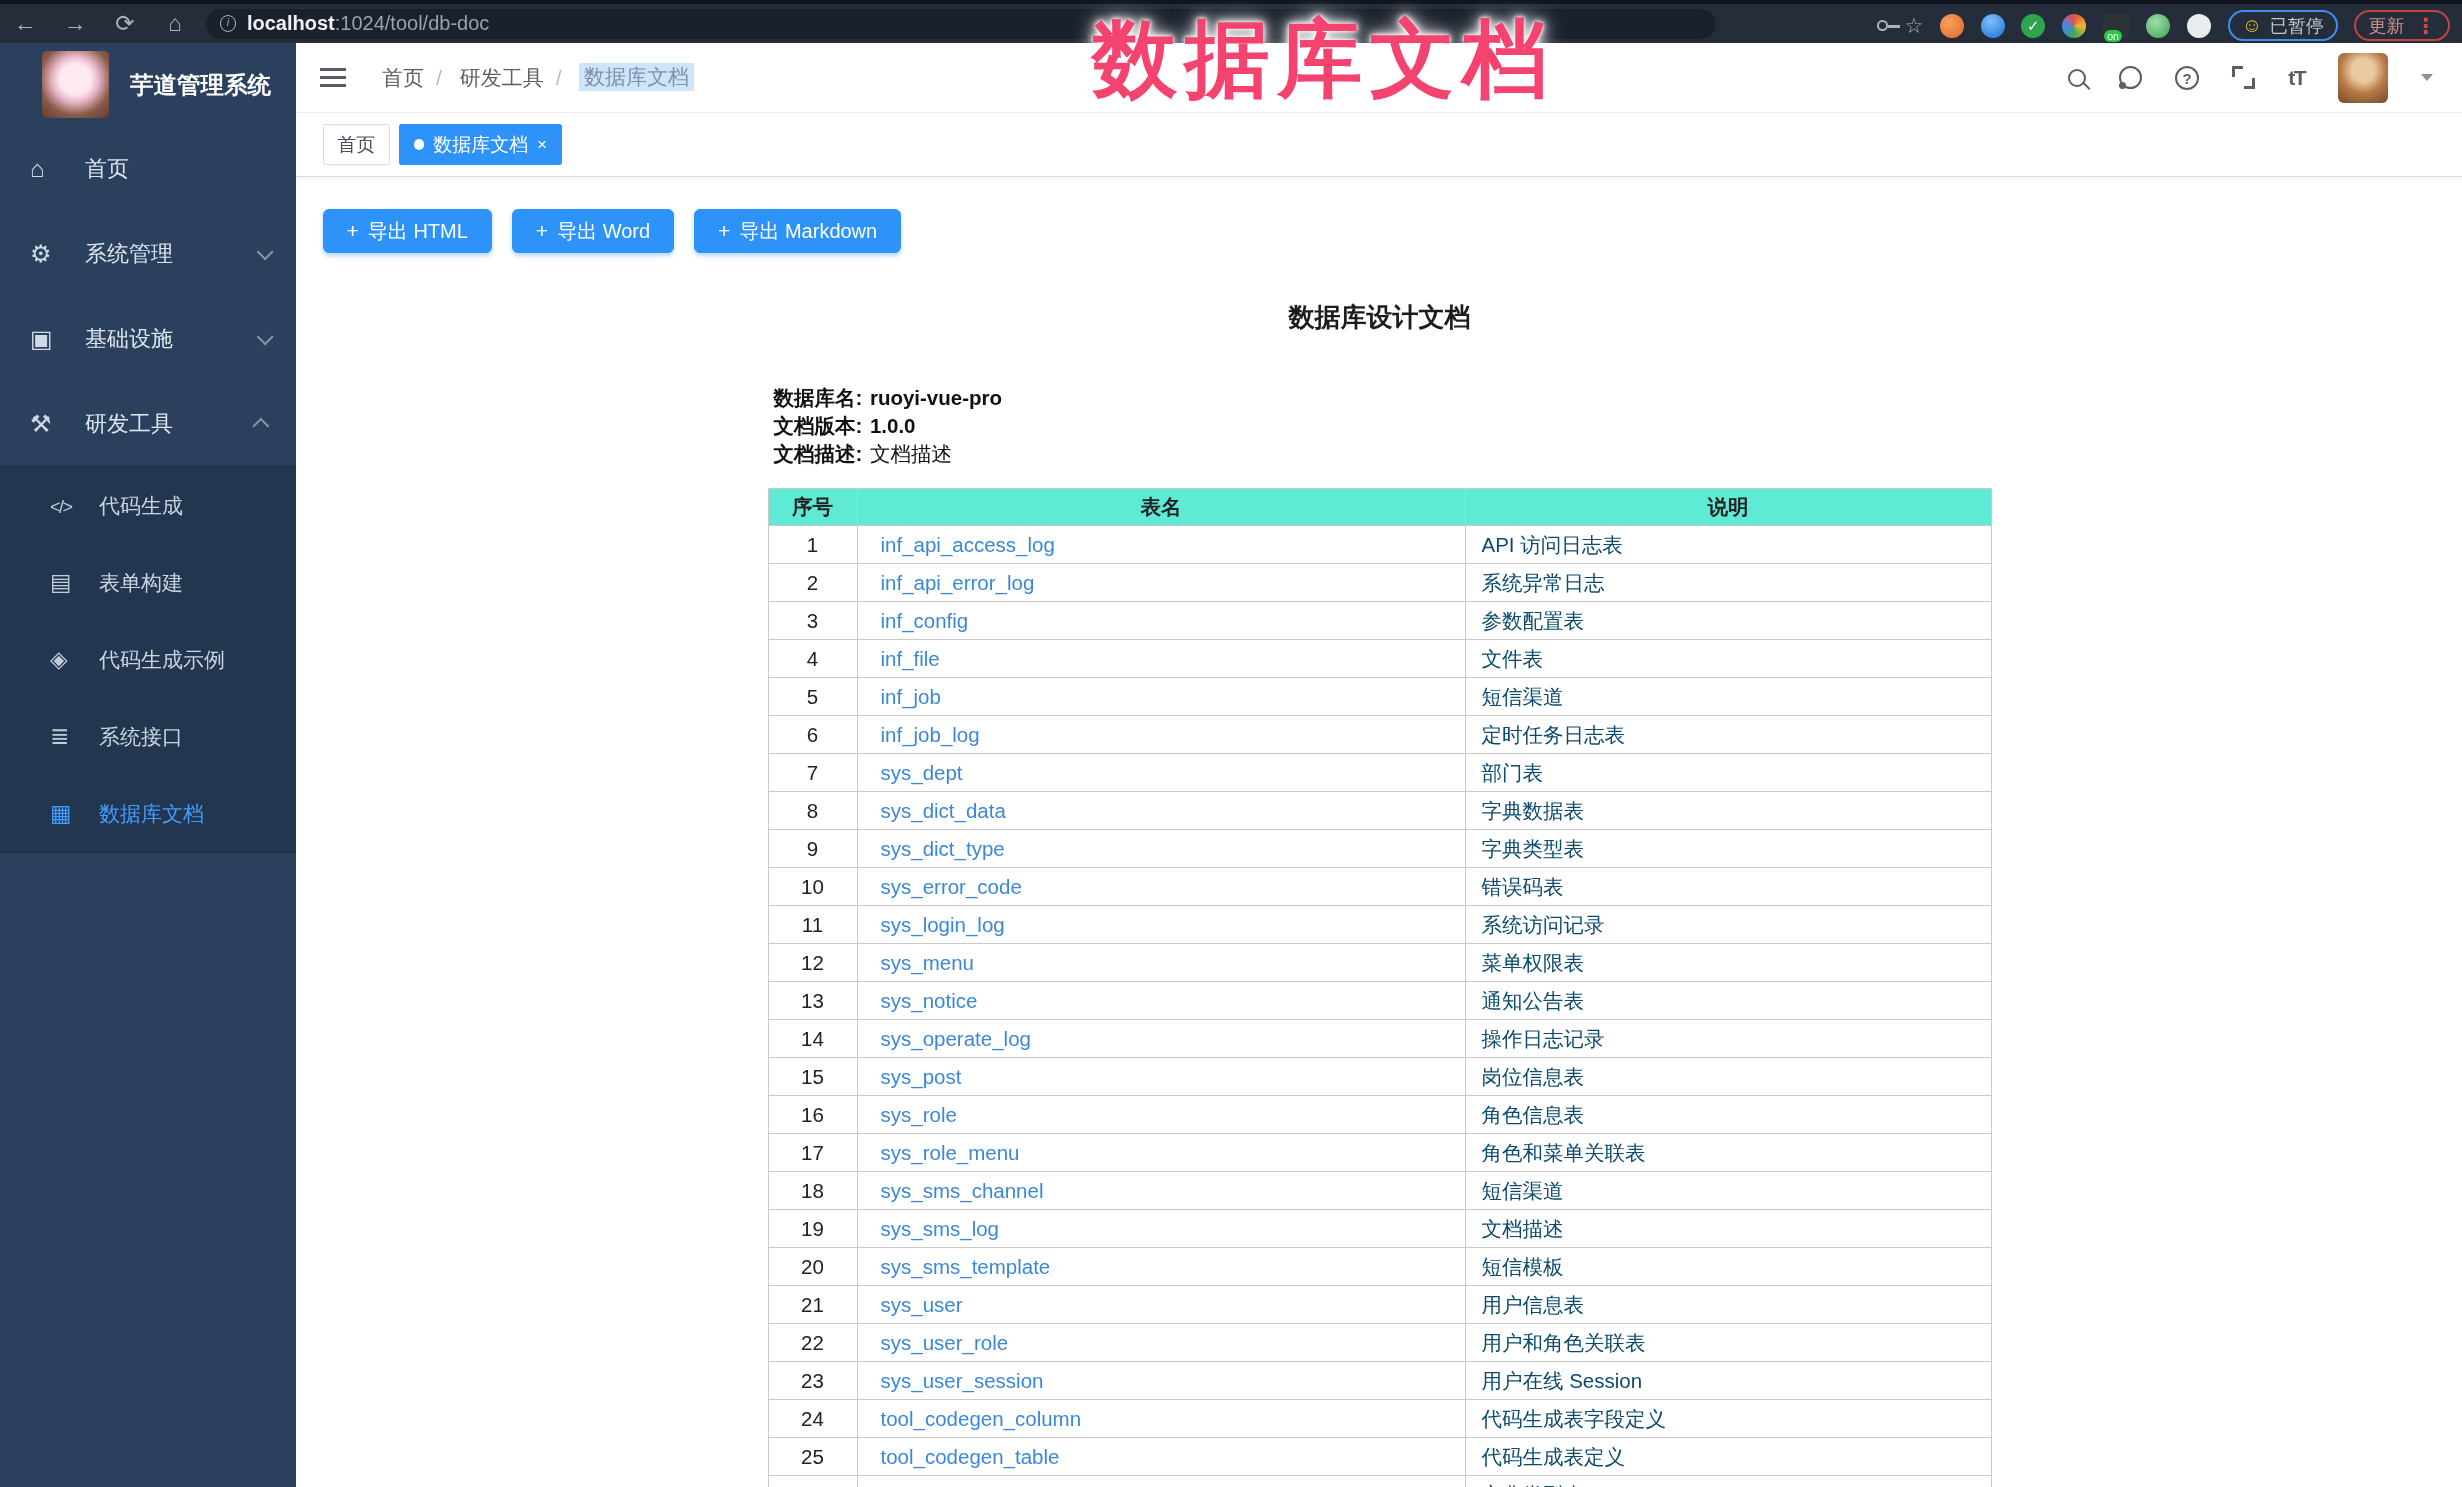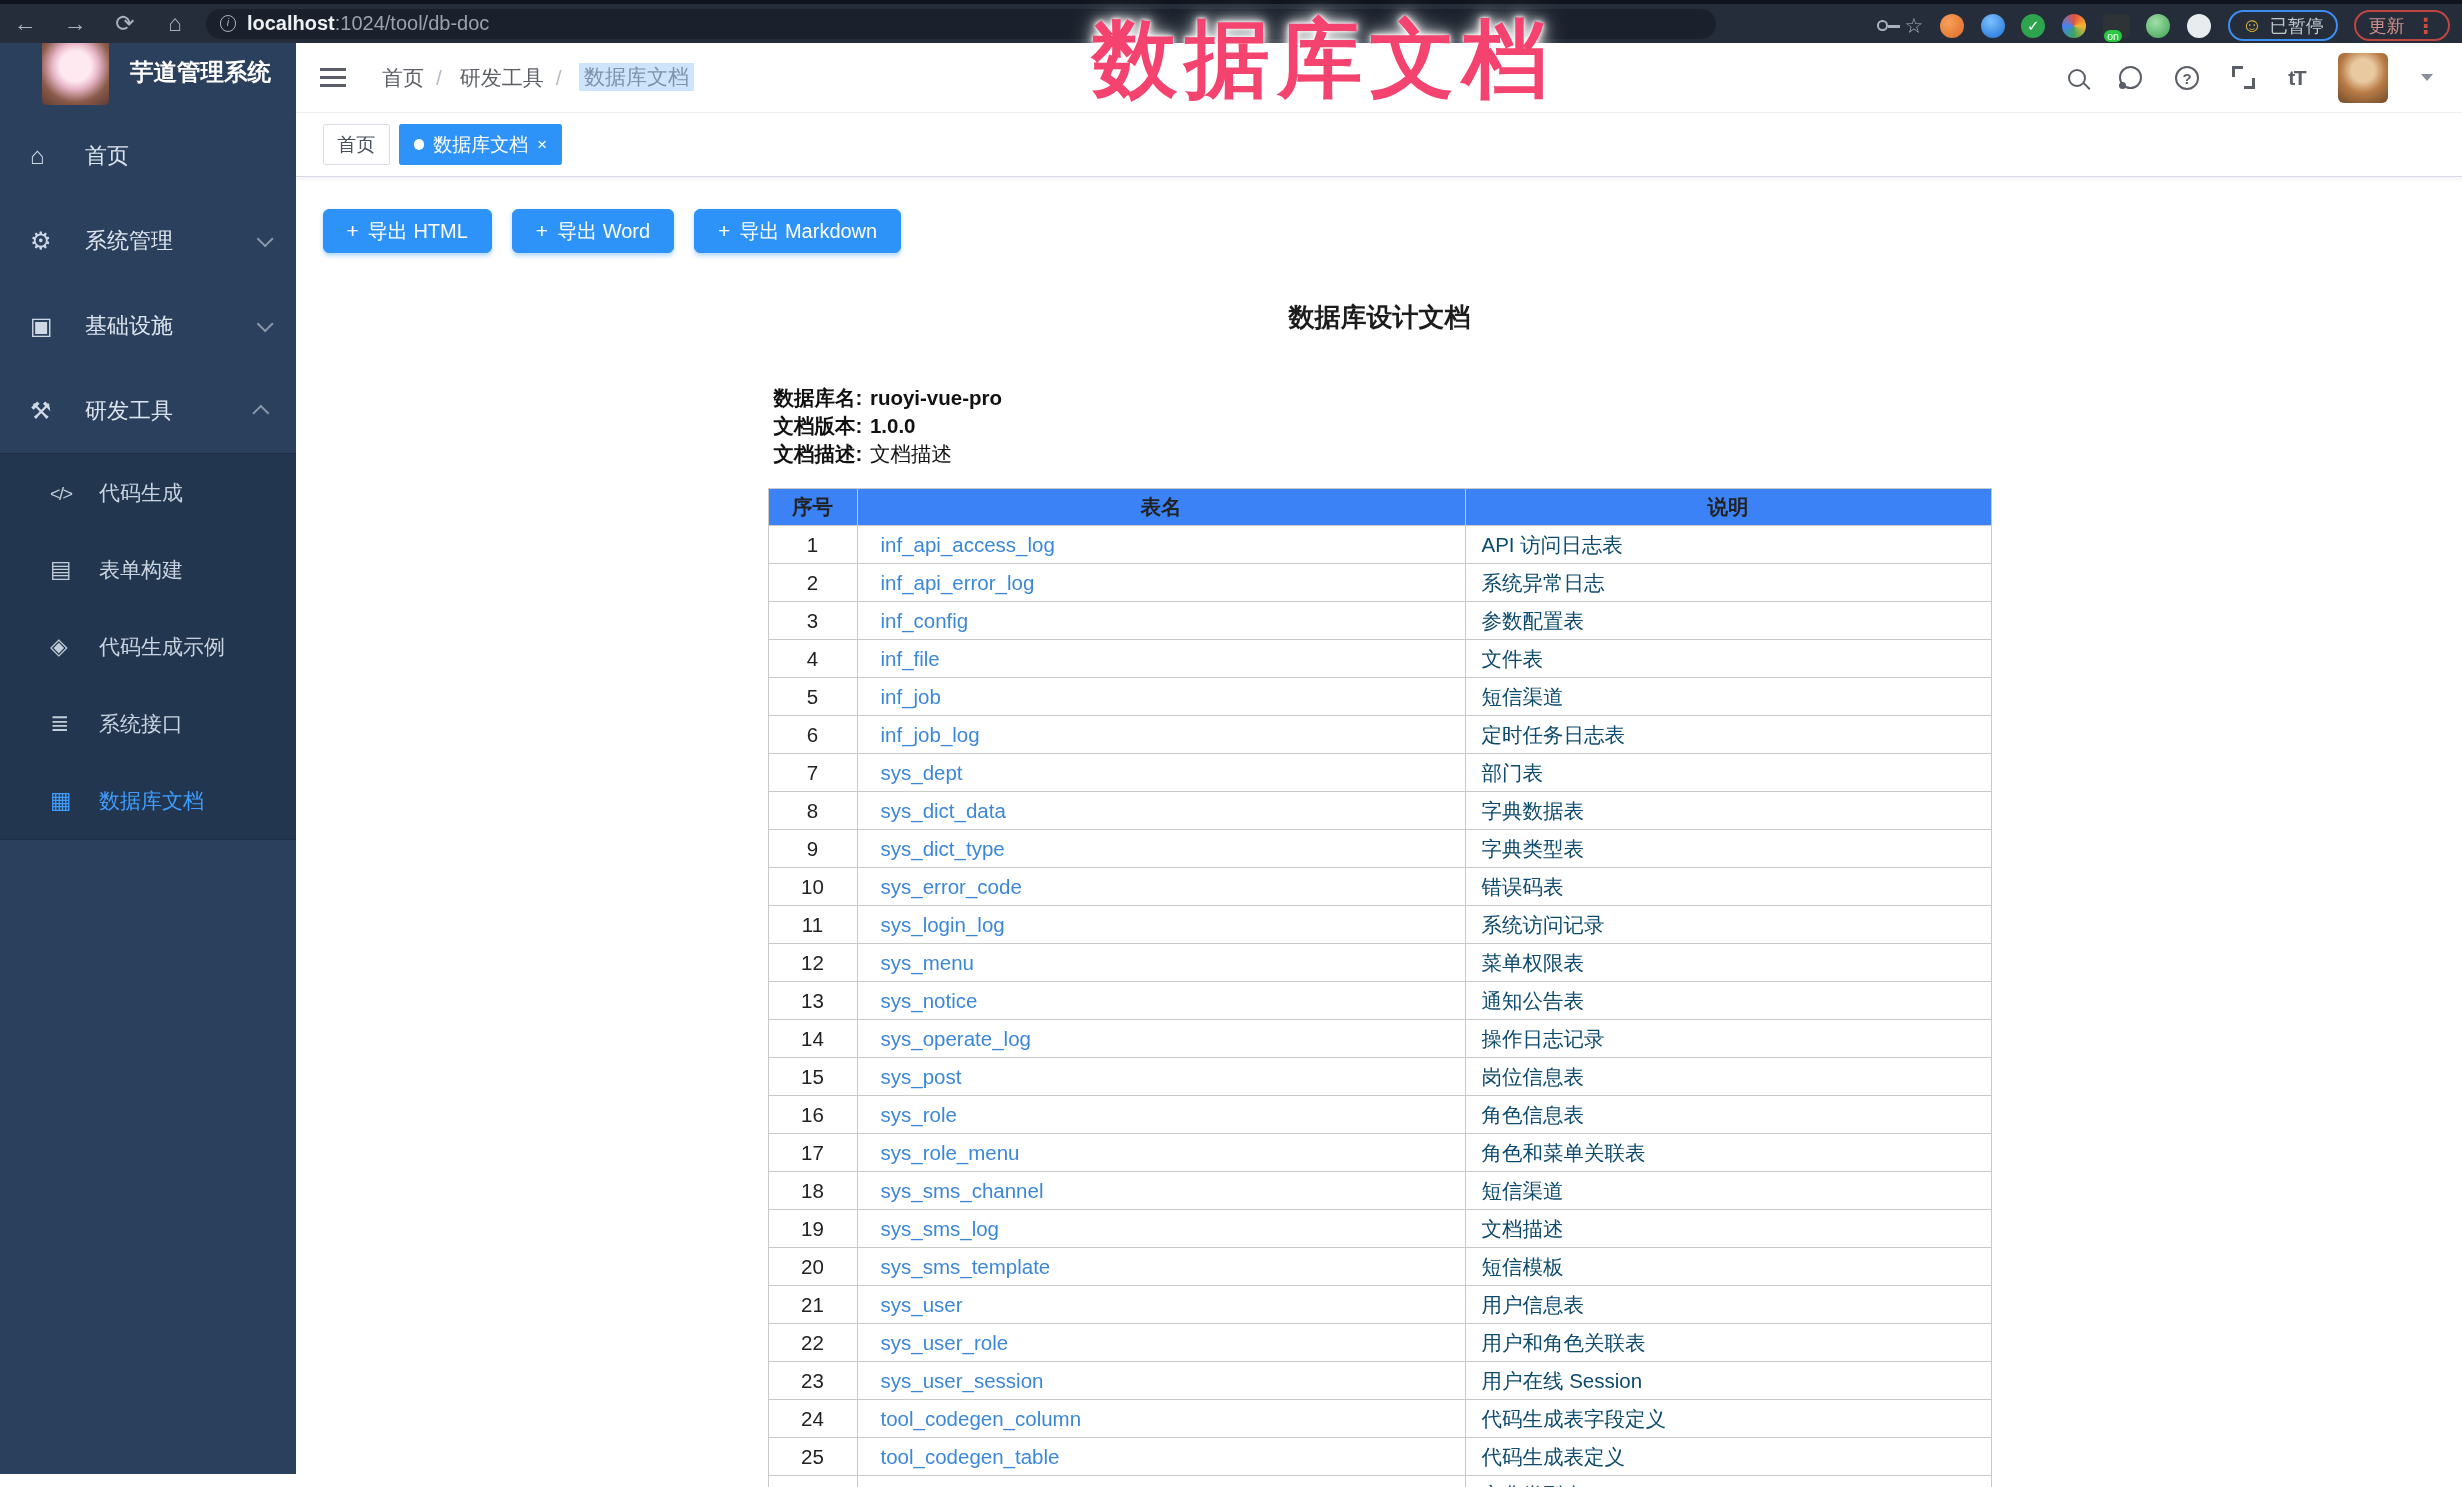--- a/index.html
+++ b/index.html
@@ -38,21 +38,21 @@
     border-radius:16.7px; padding:1.5px 12px; }
   .update-pill .txt { color:#cf9089; font-size:18px;text-align:center; }
   .update-pill .kebab { color:#cf4a3f; font-size:21px; font-weight:bold; }
 
   
   .watermark { position:absolute; left:1092px; top:1.5px; z-index:60; font-size:85px; font-weight:bold;
     letter-spacing:7.6px; color:#f4436f; white-space:nowrap;
     text-shadow:0 0 3px #fff,0 0 7.6px #fff,0 0 13.7px rgba(255,255,255,.95),0 0 23px rgba(255,255,255,.8); }
 
   
-  .sidebar { position:absolute; left:0; top:30px; width:296px; height:1444px; background:#2b405d; }
+  .sidebar { position:absolute; left:0; top:43px; width:296px; height:1444px; background:#2b405d; }
   .logo-row { height:83px; display:flex; align-items:center; padding-left:42px; gap:21px; }
   .logo-img { width:67px; height:67px; border-radius:4.6px;
     background:radial-gradient(circle at 50% 42%, #fde9ef 0 30%, #e7b6c8 45%, #8a5a4a 70%, #5d3b33); }
   .logo-title { color:#fff; font-size:23.5px; font-weight:bold; }
   .menu { list-style:none; }
   .menu-item { height:85px; display:flex; align-items:center; padding:0 27px 0 30px;
     color:#dde5ef; font-size:22px; cursor:pointer; }
   .menu-item .mi-icon { width:55px; font-size:24px; color:#cfd9e6; }
   .menu-item .mi-label { flex:1; }
   .submenu { background:#233650; border-top:1.5px solid #1d2e45; border-bottom:1.5px solid #1d2e45; }
@@ -127,21 +127,21 @@
   .doc { width:1224px; margin:47px auto 0; }
   .doc-title { text-align:center; font-size:26px; font-weight:bold; color:#1c1c1c; }
   .meta { margin-top:49px; padding-left:6px; }
   .meta-line { font-size:20.5px; color:#111; line-height:28px; }
   .meta-line .meta-label { font-weight:bold; }
   .meta-line .meta-value { margin-left:7.6px; }
   .meta-line.bold .meta-value { font-weight:bold; }
 
   .db-table { margin-top:20px; width:1224px; border-collapse:collapse; table-layout:fixed; }
   .db-table th, .db-table td { border:0.8px solid #c9c9c9; font-size:20.5px; height:38px; }
-  .db-table th { background:#3b82f6; font-weight:bold; color:#222; height:37px; }
+  .db-table th { background:#5eead4; font-weight:bold; color:#222; height:37px; }
   .col-no   { width:89px; }
   .col-name { width:608px; }
   .col-desc { width:526px; }
   .c-no   { text-align:center; color:#222; }
   .c-name { padding-left:23px; }
   .c-name a { color:#3b87d9; text-decoration:none; cursor:pointer; }
   .c-desc { padding-left:16px; color:#0c4a6e; }
 </style>
 </head>
 <body>

